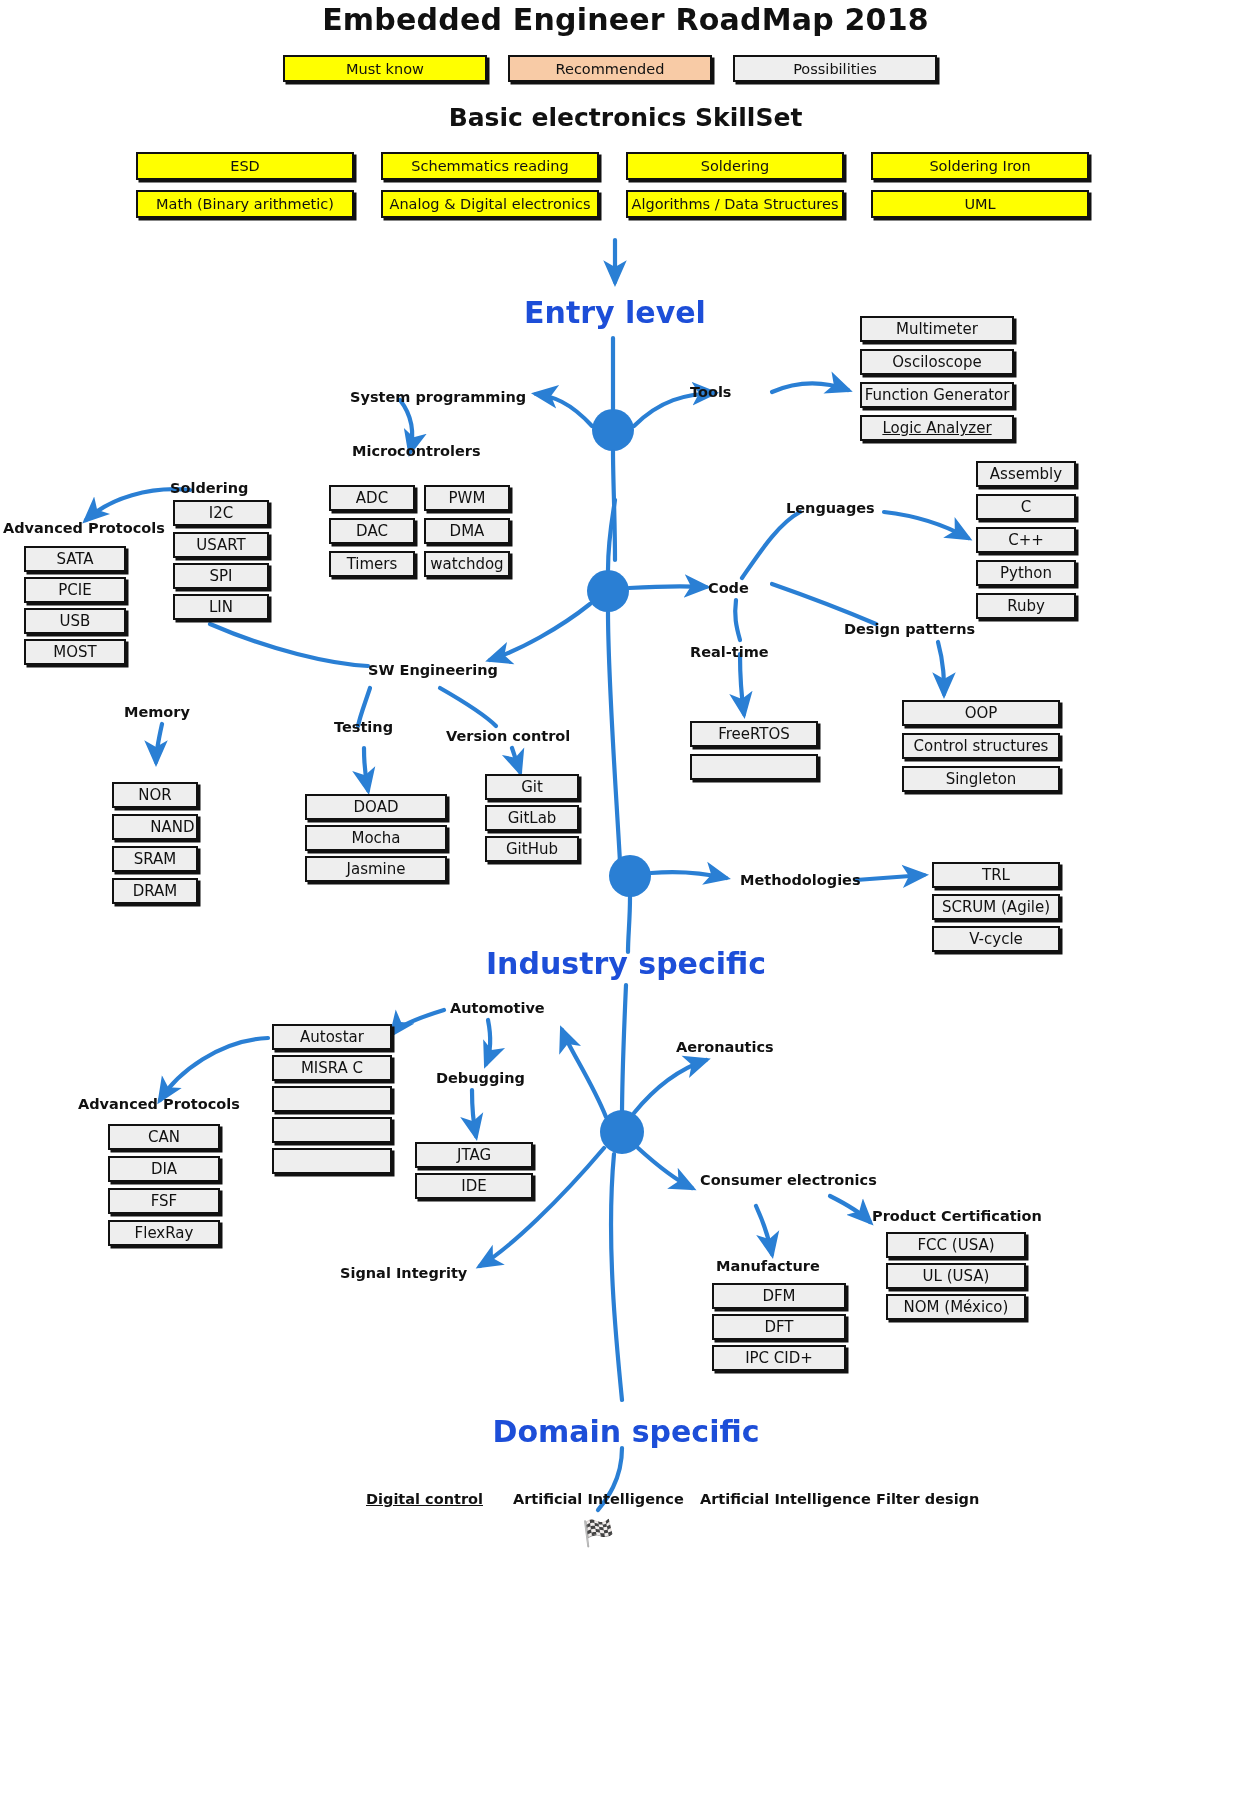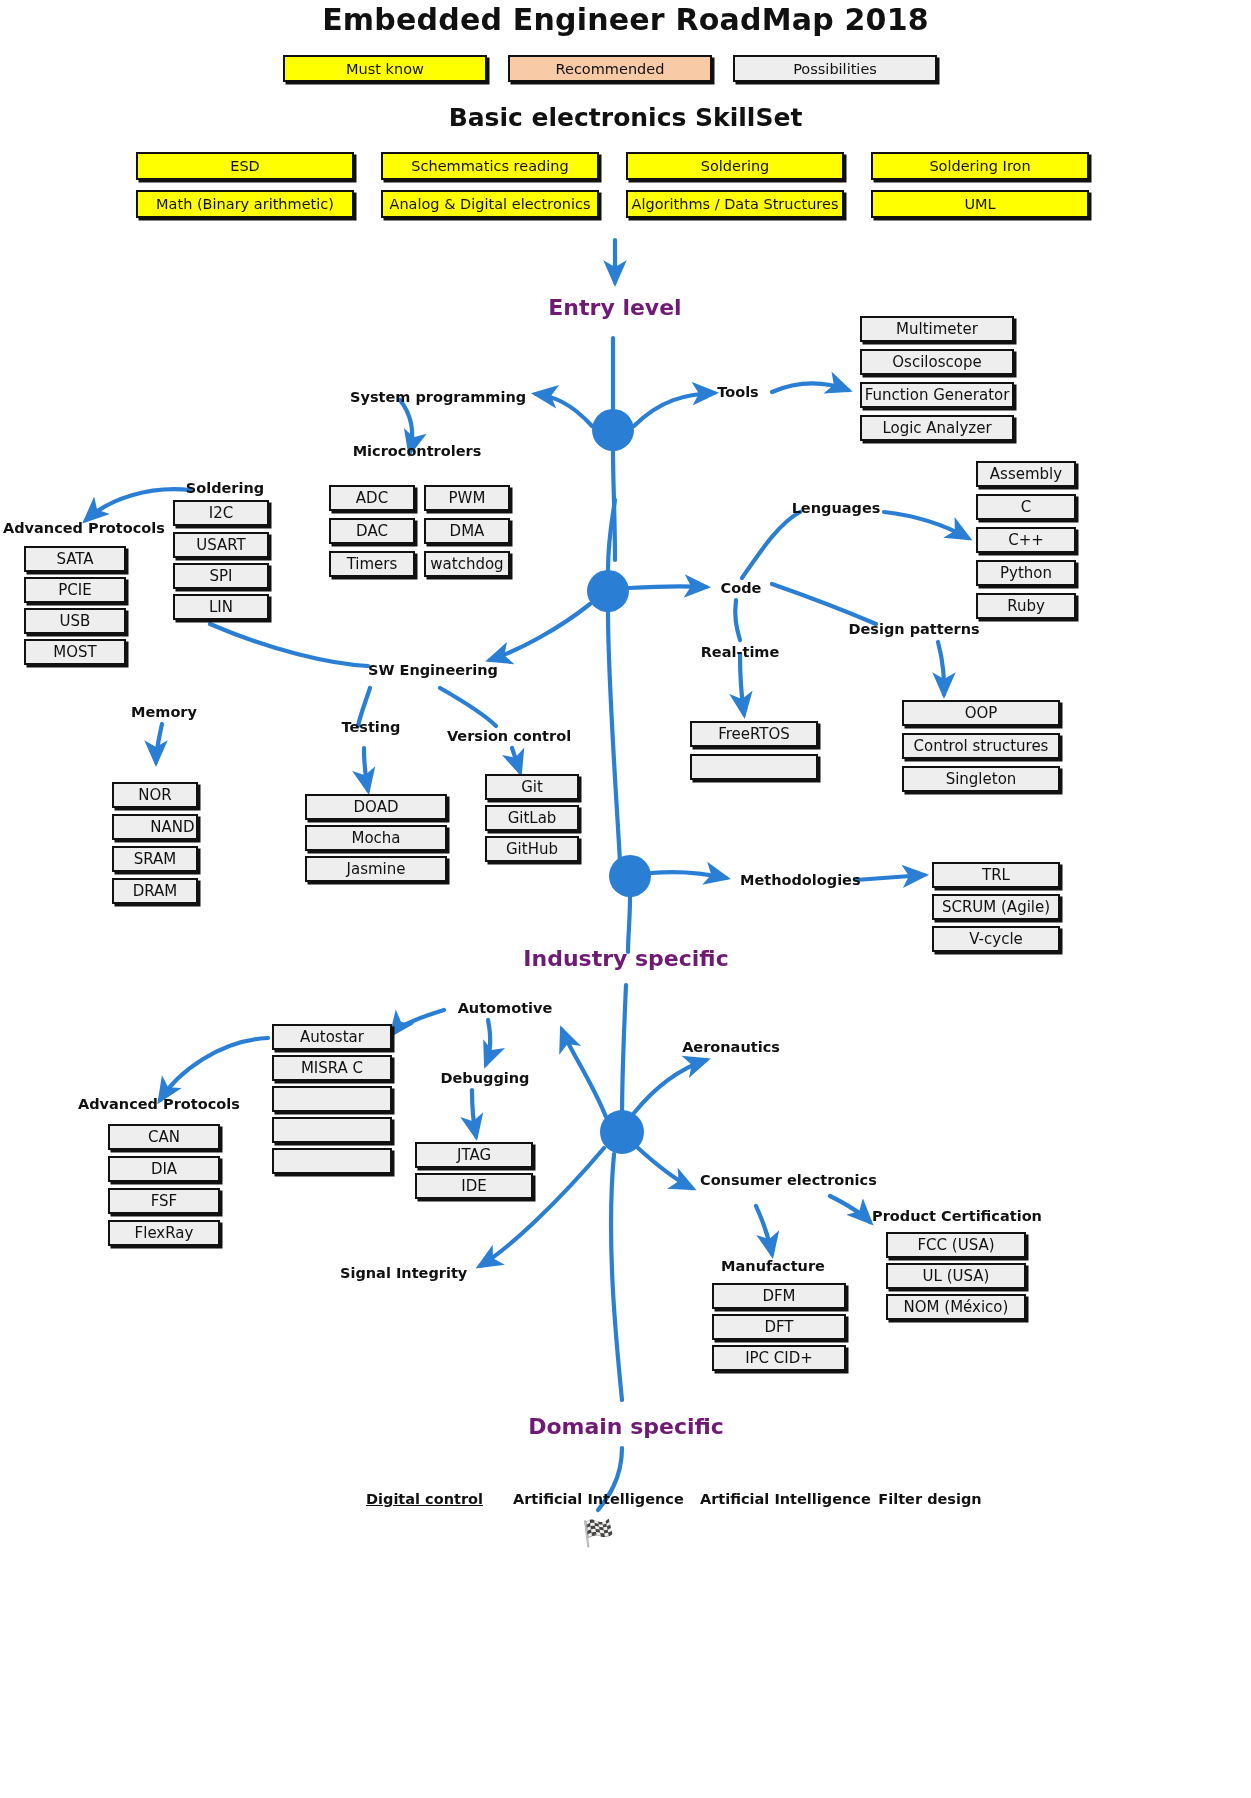--- a/index.html
+++ b/index.html
@@ -15,24 +15,24 @@
 
   
   .title{
     font-weight:bold;font-size:30px;color:#111;letter-spacing:0.2px;
     text-align:center;white-space:nowrap;
   }
   .section-title{
     font-weight:bold;font-size:25px;color:#111;text-align:center;white-space:nowrap;
   }
   .stage-title{
-    font-weight:bold;font-size:22px;color:#701a75;text-align:center;white-space:nowrap;
+    font-weight:bold;font-size:30px;color:#1d4ed8;text-align:center;white-space:nowrap;
   }
   .node-label{
-    font-weight:bold;font-size:14.5px;color:#111;white-space:nowrap;text-align:center;
+    font-weight:bold;font-size:14.5px;color:#111;white-space:nowrap;text-align:left;
   }
 
   
   .box{
     box-sizing:border-box;
     border:2.5px solid #111;
     display:flex;align-items:center;justify-content:center;
     font-size:14.5px;color:#111;
     box-shadow:2.5px 2.5px 0 #111;
     white-space:nowrap;
@@ -154,21 +154,21 @@
   <div class="abs box must skill-box" style="left:381px;top:190px;width:218px;">Analog &amp; Digital electronics</div>
   <div class="abs box must skill-box" style="left:626px;top:190px;width:218px;">Algorithms / Data Structures</div>
   <div class="abs box must skill-box" style="left:871px;top:190px;width:218px;">UML</div>
 
   <div class="abs stage-title" style="left:415px;top:295px;width:400px;">Entry level</div>
 
   <div class="abs node-label" style="left:690px;top:384px;width:96px;">Tools</div>
   <div class="abs box pos leaf" style="left:860px;top:316px;width:154px;">Multimeter</div>
   <div class="abs box pos leaf" style="left:860px;top:349px;width:154px;">Osciloscope</div>
   <div class="abs box pos leaf" style="left:860px;top:382px;width:154px;text-align:right;">Function Generator</div>
-  <div class="abs box pos leaf" style="left:860px;top:415px;width:154px;">Logic Analyzer</div>
+  <div class="abs box pos leaf" style="left:860px;top:415px;width:154px;text-decoration:underline;">Logic Analyzer</div>
 
   <div class="abs node-label" style="left:350px;top:389px;width:170px;">System programming</div>
 
   <div class="abs node-label" style="left:352px;top:443px;width:130px;">Microcontrolers</div>
   <div class="abs box pos leaf" style="left:329px;top:485px;width:86px;">ADC</div>
   <div class="abs box pos leaf" style="left:424px;top:485px;width:86px;">PWM</div>
   <div class="abs box pos leaf" style="left:329px;top:518px;width:86px;">DAC</div>
   <div class="abs box pos leaf" style="left:424px;top:518px;width:86px;">DMA</div>
   <div class="abs box pos leaf" style="left:329px;top:551px;width:86px;">Timers</div>
   <div class="abs box pos leaf" style="left:424px;top:551px;width:86px;">watchdog</div>

